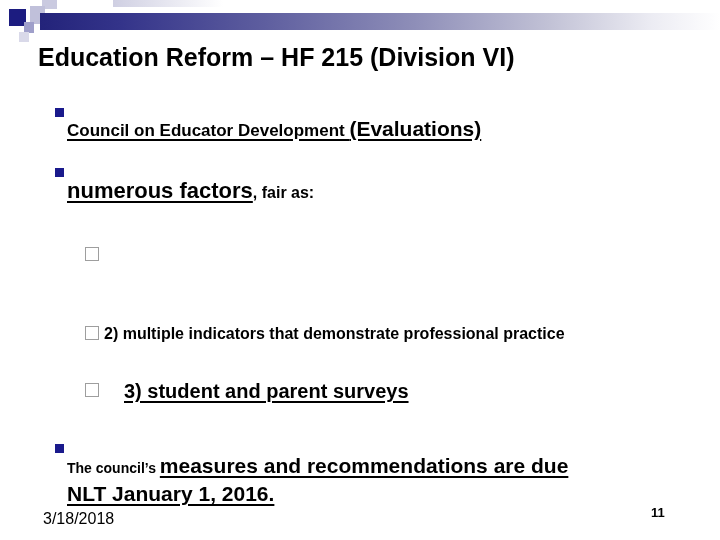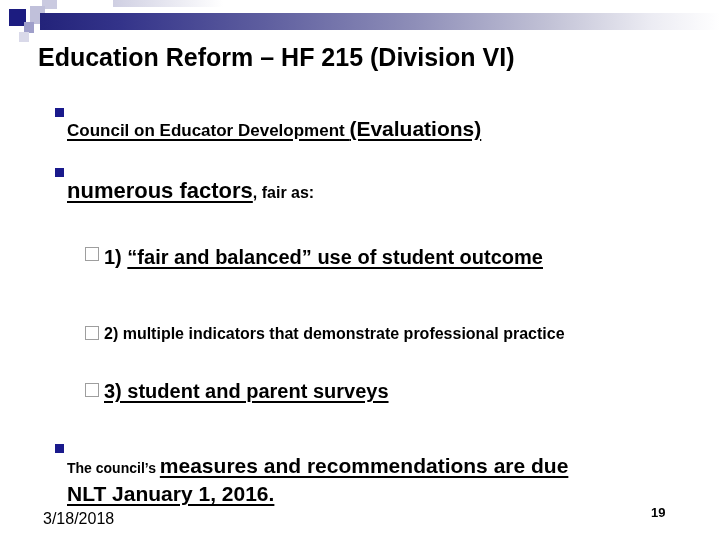--- a/index.html
+++ b/index.html
@@ -77,42 +77,41 @@
   <div class="row mainrow" style="top:157px;">
     <span class="sqbullet" style="margin-top:11px;"></span>
     <div class="txt lh27">
       <div><span class="seg sz22 u">numerous factors</span><span class="seg sz16">, fair as:</span></div>
     </div>
   </div>
 
   <div class="row subrow" style="top:243px;">
     <span class="cbbullet" style="margin-top:4px;"></span>
     <div class="txt lh28">
-      <div><span class="seg sz20">1) </span><span class="seg sz20 u">“fair and balanced” use of student outcome</span></div>
     </div>
   </div>
 
   <div class="row subrow" style="top:324px;">
     <span class="cbbullet" style="margin-top:2px;"></span>
     <div class="txt" style="line-height:20px;">
       <span class="seg sz16">2) multiple indicators that demonstrate professional practice</span>
     </div>
   </div>
 
-  <div class="row subrow" style="top:379px;">
+  <div class="row subrow" style="top:379px;gap:20px;">
     <span class="cbbullet" style="margin-top:4px;"></span>
     <div class="txt" style="line-height:25px;">
       <span class="seg sz20 u">3) student and parent surveys</span>
     </div>
   </div>
 
   <div class="row mainrow" style="top:437px;">
     <span class="sqbullet" style="margin-top:7px;"></span>
     <div class="txt lh26">
       <div><span class="seg sz14">The council’s </span><span class="seg sz21 u">measures and recommendations are due</span></div>
       <div><span class="seg sz21 u">NLT January 1, 2016.</span></div>
     </div>
   </div>
 
   <div class="date">3/18/2018</div>
-  <div class="pagenum">19</div>
+  <div class="pagenum">11</div>
 
 </div>
 
 </body></html>

